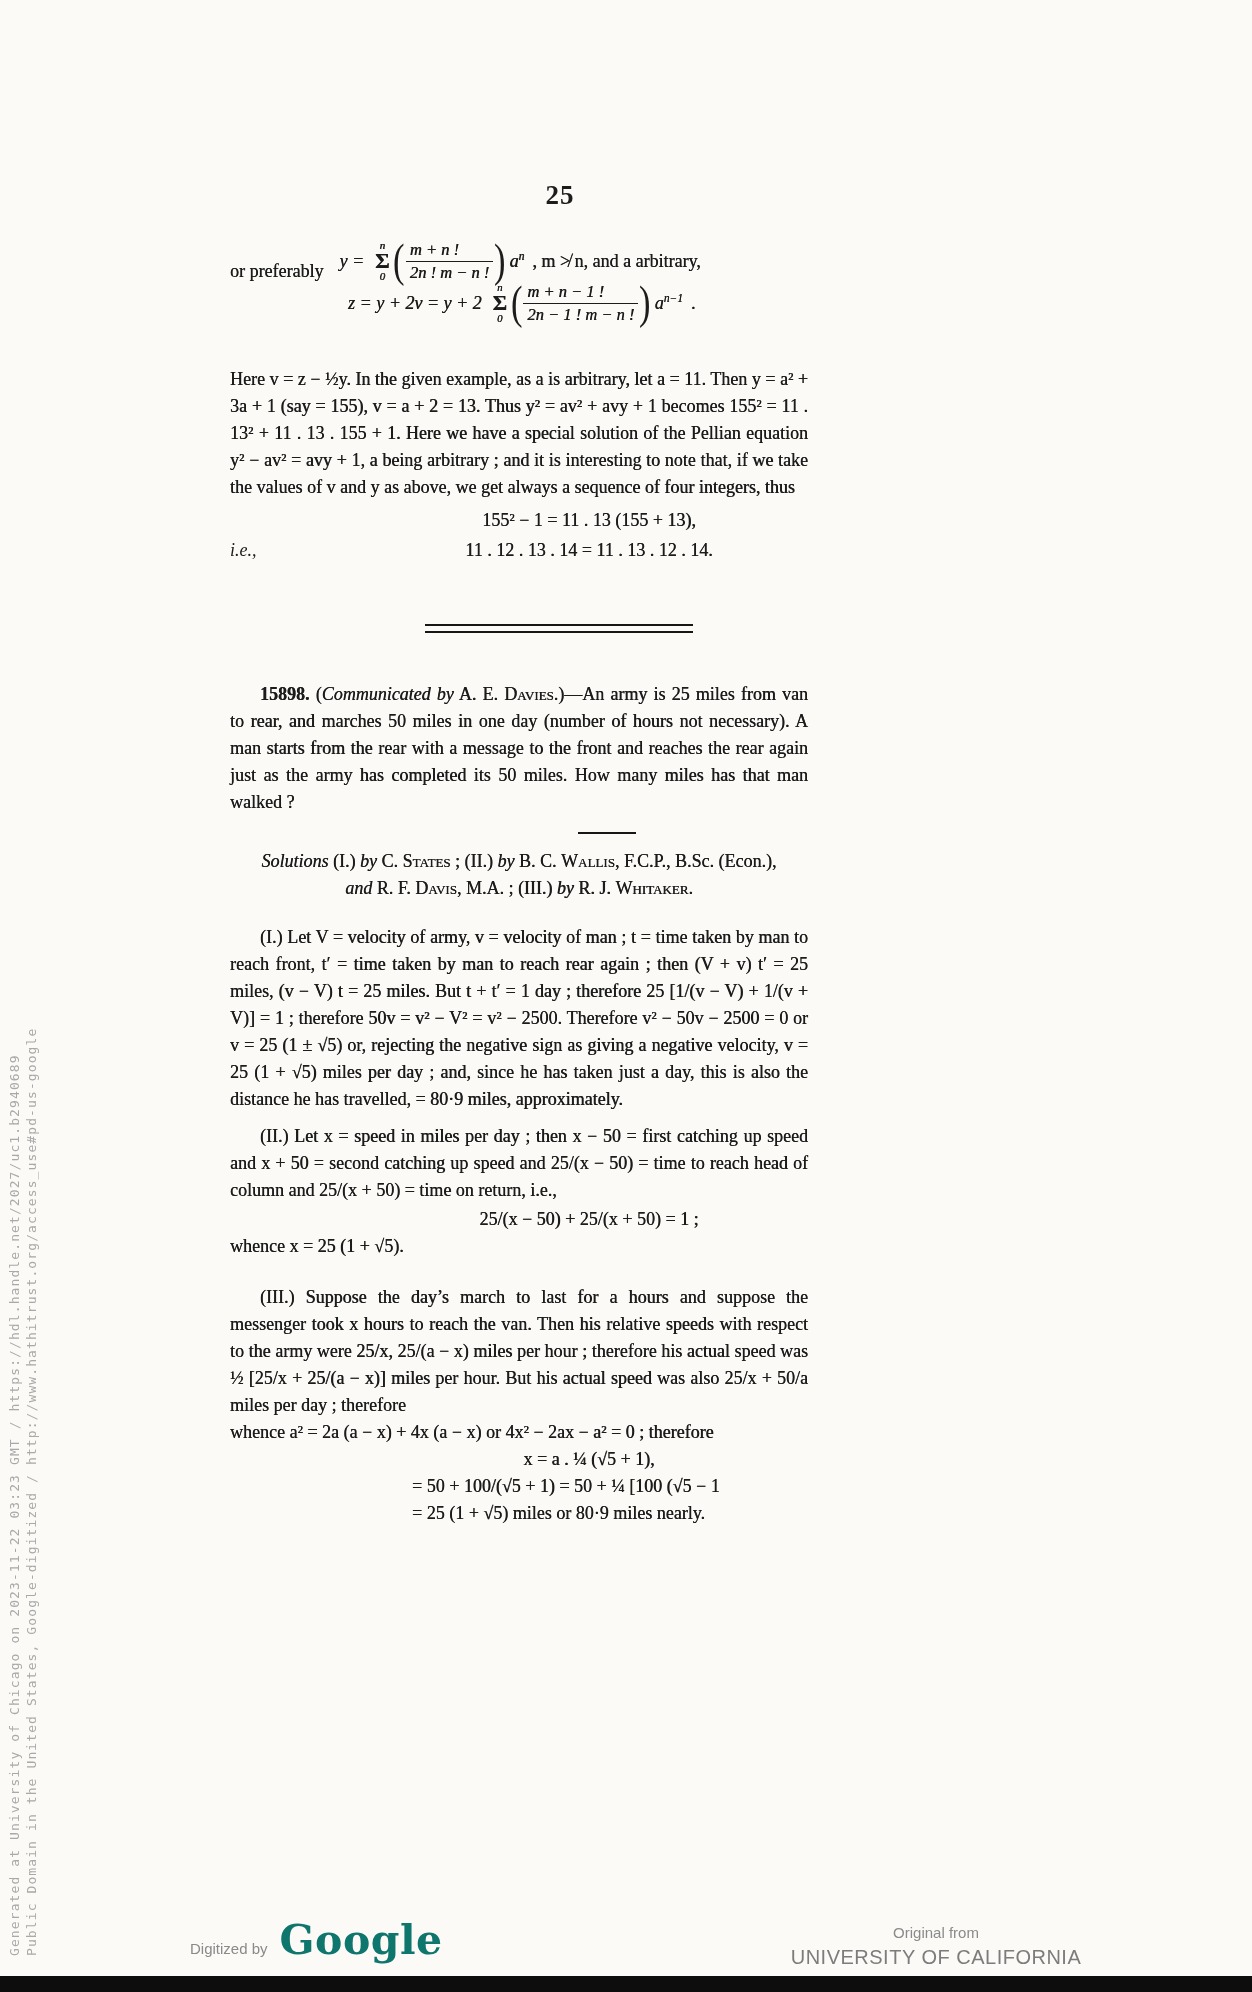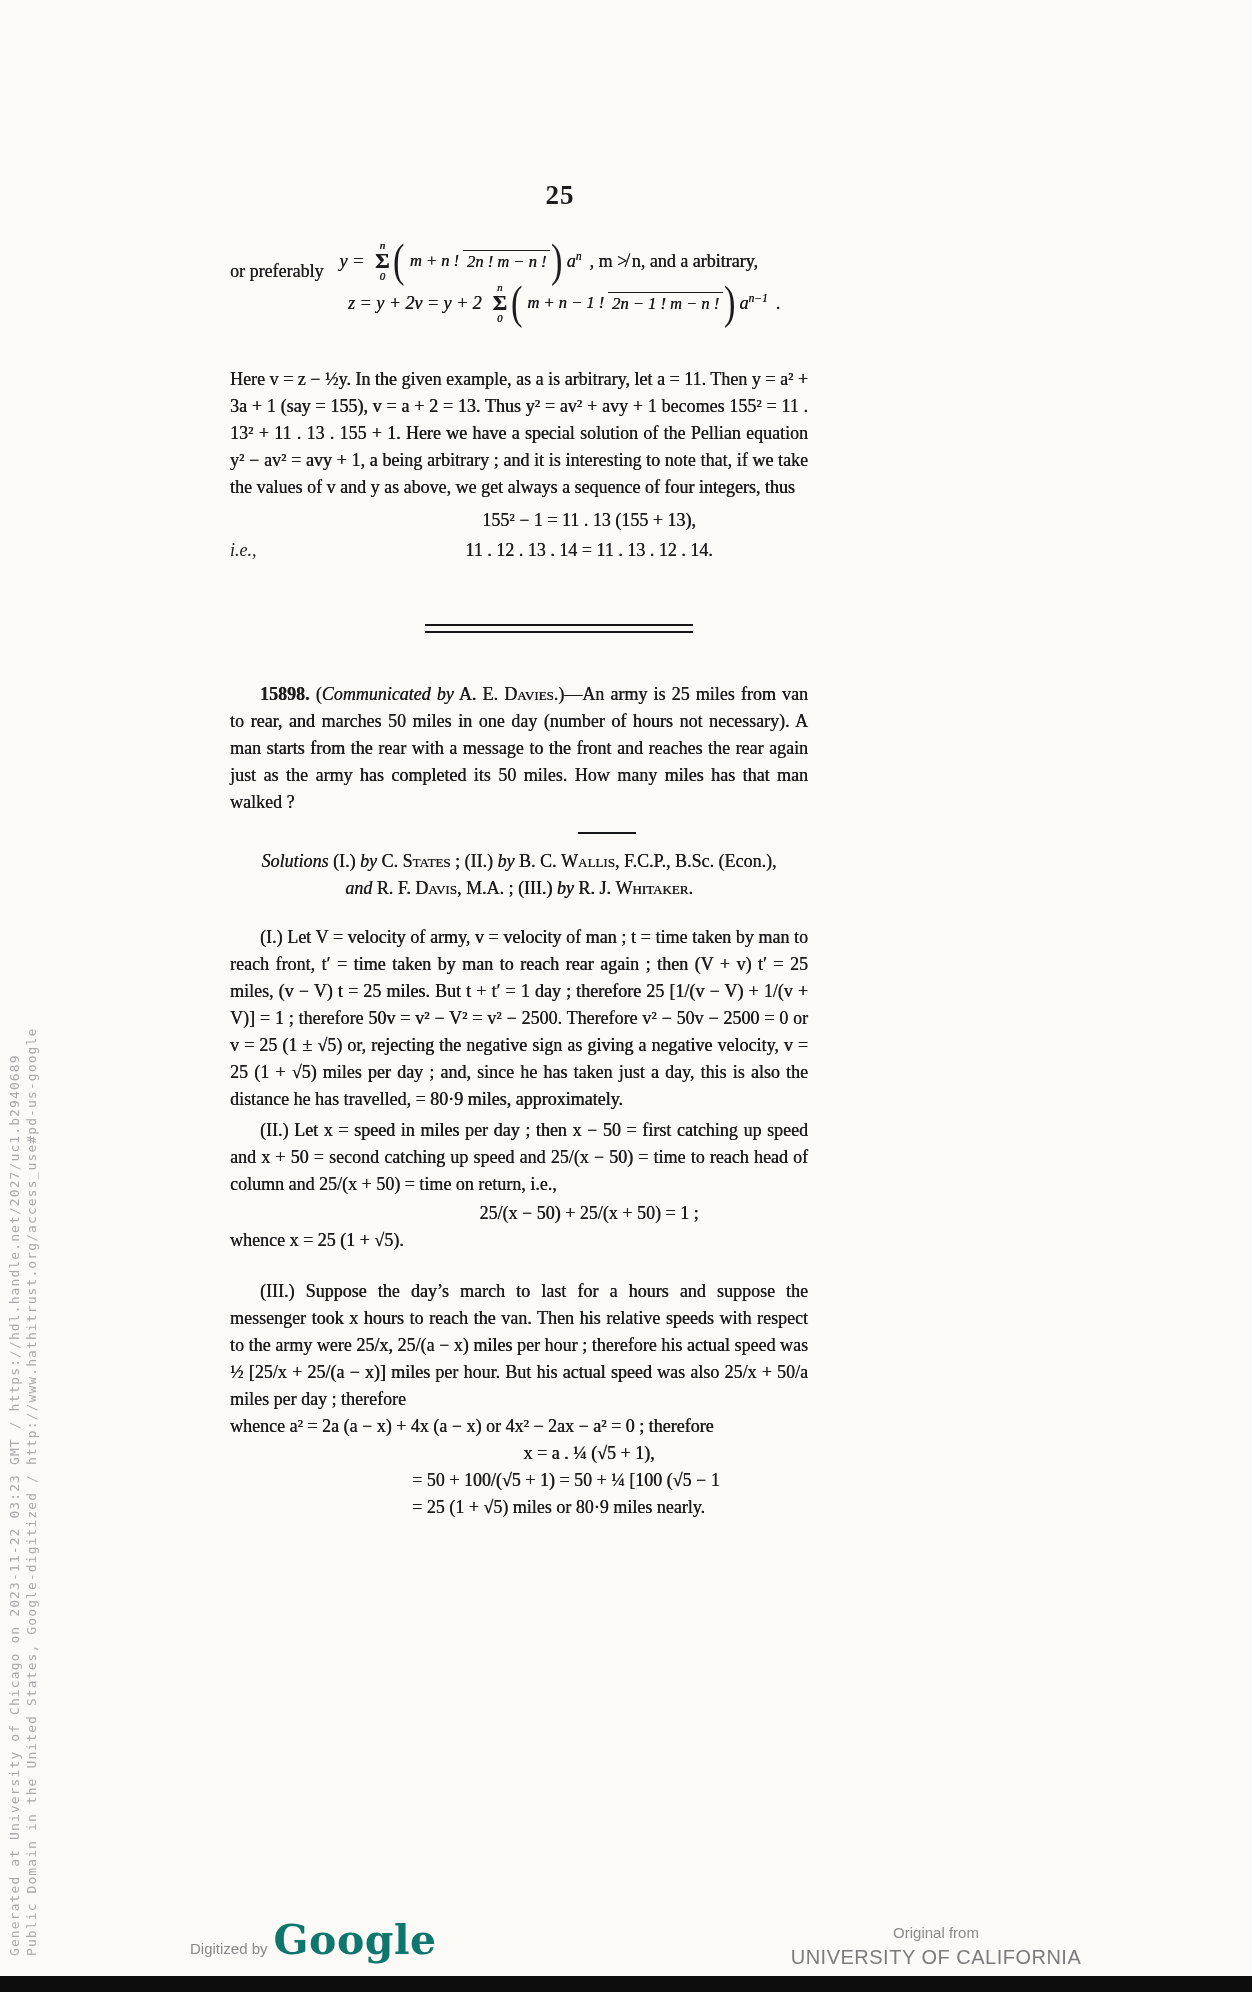--- a/index.html
+++ b/index.html
@@ -24,38 +24,38 @@
   .ie-label { position:absolute; left:0; top:0; font-style:italic; font-size:18px; line-height:27px; }
   .frow { display:flex; align-items:center; font-size:18px; text-shadow:0.35px 0 0 currentColor; }
   .frow .pre { margin-right:16px;margin-top:20px; }
   .frow .lhs { margin-right:8px; }
   .frow .tail { margin-left:8px; }
   .sum { display:inline-flex; flex-direction:column; align-items:center; line-height:1; margin:0 3px; }
   .sum .lim { font-size:11px; font-style:italic; line-height:1; }
   .sum .sym { font-size:22px; font-weight:bold; line-height:0.95; }
   .paren { font-size:46px; font-weight:400; line-height:1; display:inline-block;
     transform:scaleX(0.75); margin:0 -1px; text-shadow:none; }
-  .frac { display:inline-flex; flex-direction:row; 
+  .frac { display:inline-flex; flex-direction:column; 
     font-size:16.5px; line-height:1.3; font-style:italic; }
   .frac .num { padding:0 4px; }
   .frac .den { border-top:1.7px solid #1c1c1c; padding:0 4px; }
   .coeff { font-style:italic; margin-left:3px; }
   .exp { font-size:11.5px; }
   .it { font-style:italic; }
   .b { font-weight:bold; }
   .i { font-style:italic; }
   .sc { font-variant:small-caps; }
   .dbl-rule { width:268px; margin-left:195px; height:9px;
     border-top:2.6px solid #161616; border-bottom:2.6px solid #161616; }
   .short-rule { width:58px; margin-left:348px; height:0; border-top:2.4px solid #161616; }
   .watermark { position:absolute; left:6px; top:1956px; transform:rotate(-90deg);
     transform-origin:0 0; width:1190px; color:#a9a9a9;
     font-family:"DejaVu Sans Mono",monospace; font-size:13px; letter-spacing:1.1px;
     line-height:17px; white-space:nowrap; }
-  .footer-left { position:absolute; left:190px; top:1916px; display:flex; align-items:baseline; gap:6px; }
+  .footer-left { position:absolute; left:190px; top:1916px; display:flex; align-items:baseline; gap:12px; }
   .dig { font-family:"Liberation Sans",sans-serif; font-size:15px; color:#8a8a8a; }
   .google { font-family:"DejaVu Serif",serif; font-size:41px; font-weight:bold;
     color:#0f766e; letter-spacing:0.5px; }
   .footer-right { position:absolute; left:756px; top:1924px; width:360px; text-align:center;
     font-family:"Liberation Sans",sans-serif; color:#8a8a8a; }
   .orig { font-size:15px; margin-bottom:5px; }
   .univ { font-size:20px; letter-spacing:0.5px; color:#7c7c7c; }
   .bottom-bar { position:absolute; left:0; bottom:0; width:100%; height:16px; background:#0d0d0d; }
 </style>
 </head>
@@ -120,21 +120,21 @@
 
     <p class="para indent" style="margin-top:48px;"><span class="b">15898.</span><span>  (</span><span class="i">Communicated by</span><span> A. E. </span><span class="sc">Davies</span><span>.)—An army is 25 miles from van to rear, and marches 50 miles in one day (number of hours not necessary).   A man starts from the rear with a message to the front and reaches the rear again just as the army has completed its 50 miles.   How many miles has that man walked ?</span></p>
 
     <div class="short-rule" style="margin-top:16px;"></div>
 
     <div class="chead" style="margin-top:14px;"><span class="i">Solutions</span><span> (I.) </span><span class="i">by</span><span> C. </span><span class="sc">States</span><span> ;  (II.) </span><span class="i">by</span><span> B. C. </span><span class="sc">Wallis</span><span>, F.C.P., B.Sc. (Econ.),</span></div>
     <div class="chead"><span class="i">and</span><span> R. F. </span><span class="sc">Davis</span><span>, M.A. ;  (III.) </span><span class="i">by</span><span> R. J. </span><span class="sc">Whitaker</span><span>.</span></div>
 
     <p class="para indent" style="margin-top:22px;">(I.)  Let V = velocity of army,  v = velocity of man ;   t = time taken by man to reach front,  t′ = time taken by man to reach rear again ;   then (V + v) t′ = 25 miles,  (v − V) t = 25 miles.    But  t + t′ = 1 day ;   therefore 25 [1/(v − V) + 1/(v + V)] = 1 ;   therefore  50v = v² − V² = v² − 2500.   Therefore  v² − 50v − 2500 = 0  or  v = 25 (1 ± √5)  or, rejecting the negative sign as giving a negative velocity,  v = 25 (1 + √5)  miles per day ;  and, since he has taken just a day, this is also the distance he has travelled,  = 80·9 miles, approximately.</p>
 
-    <p class="para indent" style="margin-top:4px;">(II.)  Let x = speed in miles per day ;   then  x − 50 = first catching up speed and  x + 50 = second catching up speed and  25/(x − 50) = time to reach head of column and  25/(x + 50) = time on return,  i.e.,</p>
+    <p class="para indent" style="margin-top:10px;">(II.)  Let x = speed in miles per day ;   then  x − 50 = first catching up speed and  x + 50 = second catching up speed and  25/(x − 50) = time to reach head of column and  25/(x + 50) = time on return,  i.e.,</p>
     <div class="ceq" style="margin-top:2px;">25/(x − 50) + 25/(x + 50) = 1 ;</div>
     <div class="line">whence   x = 25 (1 + √5).</div>
 
     <p class="para indent" style="margin-top:24px;">(III.)  Suppose the day’s march to last for a hours and suppose the messenger took x hours to reach the van.    Then his relative speeds with respect to the army were  25/x,  25/(a − x)  miles per hour ;   therefore his actual speed was  ½ [25/x + 25/(a − x)]  miles per hour.    But his actual speed was also  25/x + 50/a  miles per day ;   therefore</p>
     <div class="line">whence  a² = 2a (a − x) + 4x (a − x)  or  4x² − 2ax − a² = 0 ;   therefore</div>
     <div class="ceq">x = a . ¼ (√5 + 1),</div>
     <div class="line" style="padding-left:182px;">= 50 + 100/(√5 + 1) = 50 + ¼ [100 (√5 − 1</div>
     <div class="line" style="padding-left:182px;">= 25 (1 + √5) miles or 80·9 miles nearly.</div>
 
   </div>

